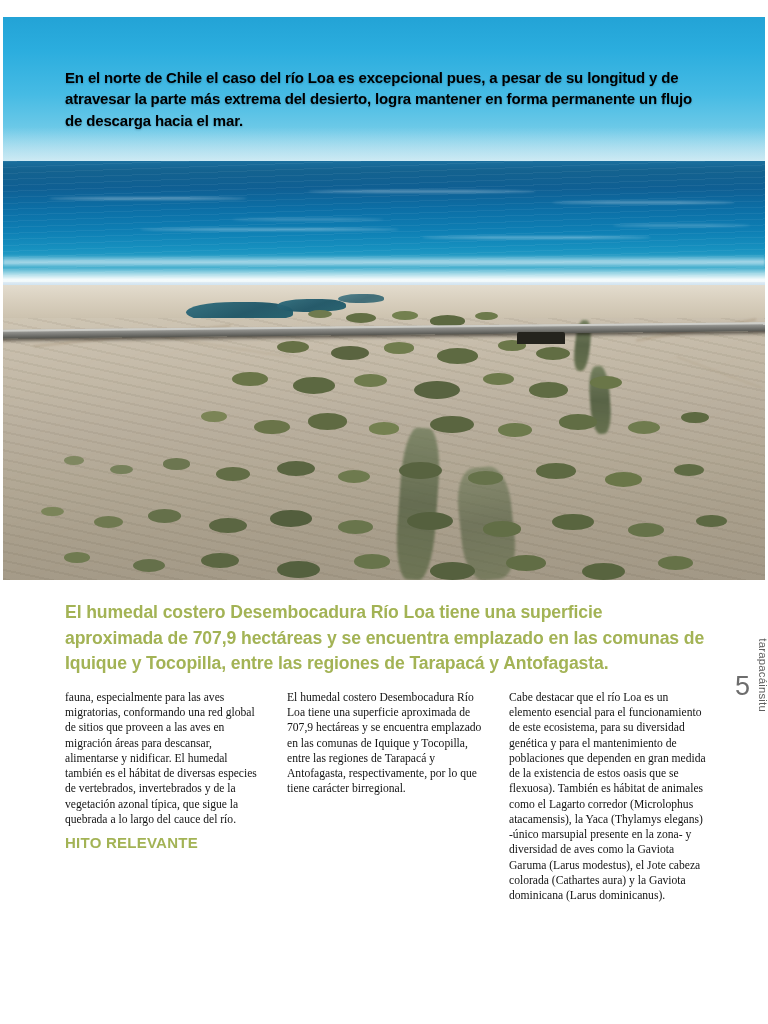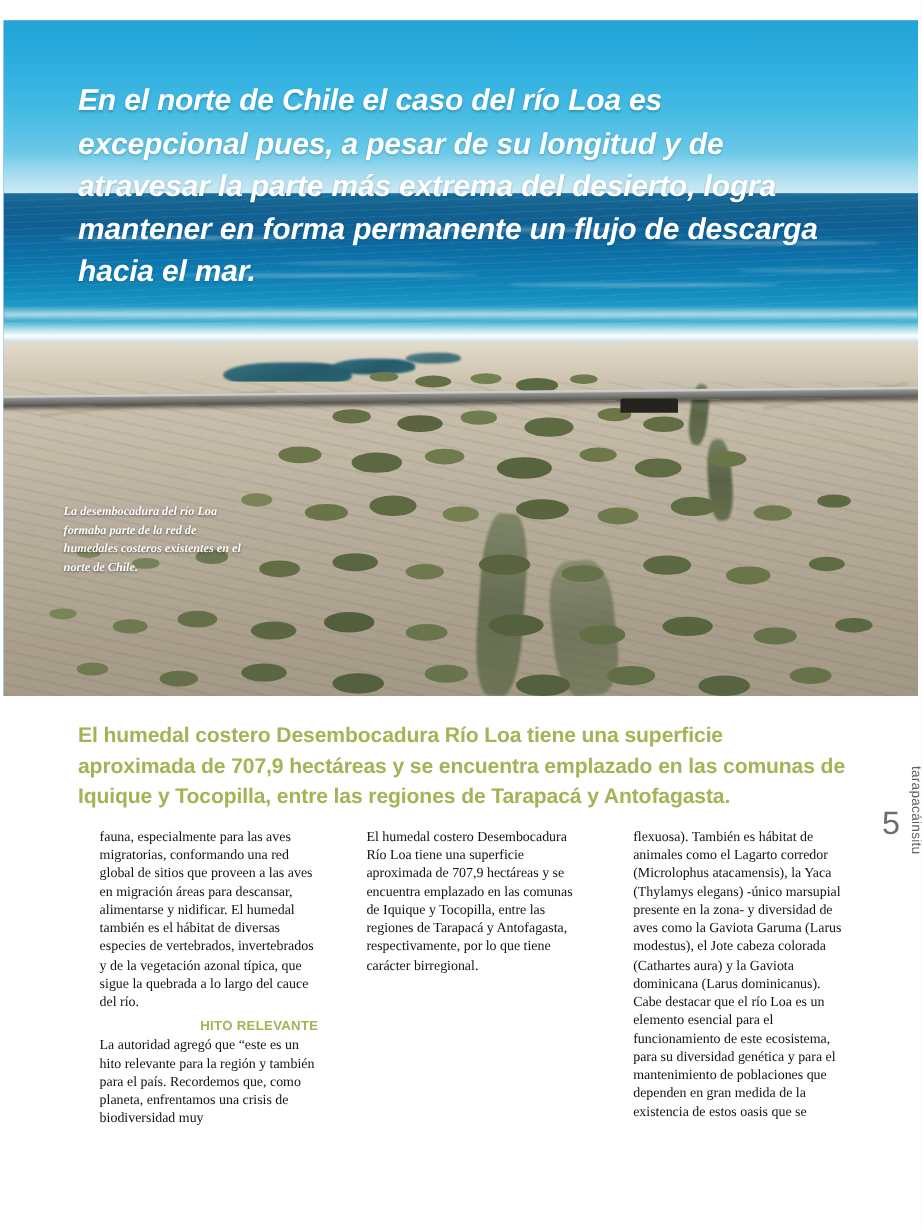--- a/index.html
+++ b/index.html
@@ -215,29 +215,28 @@
     background: rgba(168,152,126,0.55);
     filter: blur(0.8px);
   }
 
   
   .photo-headline {
     position: absolute;
     left: 62px;
     top: 50px;
     width: 630px;
-    color: #ffffff;
+    color: #000000;
     font-family: "Liberation Sans", sans-serif;
-    font-size: 25px;
+    font-size: 15px;
     font-weight: 600;
     line-height: 1.42;
     letter-spacing: -0.15px;
     text-shadow: 0 1px 2px rgba(0,60,95,0.30);
     z-index: 6;
-    font-style: italic;
   }
 
   
   .photo-caption {
     position: absolute;
     left: 50px;
     top: 402px;
     width: 150px;
     color: #ffffff;
     font-family: "Liberation Serif", serif;
@@ -273,30 +272,29 @@
     display: flex;
     gap: 22px;
   }
   .col {
     width: 200px;
     font-family: "Liberation Serif", serif;
     font-size: 11.6px;
     line-height: 1.315;
     color: #121212;
     text-align: left;
-    margin-left: 18px;
   }
   .col p { margin: 0; }
 
   .subhead {
     display: block;
-    text-align: right;
+    text-align: left;
     color: #a3b355;
     font-family: "Liberation Sans", sans-serif;
-    font-size: 11px;
+    font-size: 15px;
     font-weight: 700;
     letter-spacing: 0.25px;
     margin: 6px 0 0.5px 0;
   }
 
   
   .folio-num {
     position: absolute;
     right: 18px;
     top: 673px;
@@ -433,40 +431,38 @@
       <div class="bridge-shadow"></div>
       <div class="bridge">
         <div class="bridge-rail"></div>
       </div>
       <div class="underpass" style="left:67.5%; top:56.0%; width:6.2%; height:2.1%;"></div>
 
     </div>
 
     <div class="photo-headline">En el norte de Chile el caso del río Loa es excepcional pues, a pesar de su longitud y de atravesar la parte más extrema del desierto, logra mantener en forma permanente un flujo de descarga hacia el mar.</div>
 
-    <div class="photo-caption">La desembocadura del río Loa formaba parte de la red de humedales costeros existentes en el norte de Chile.</div>
   </div>
 
   <div class="deck">El humedal costero Desembocadura Río Loa tiene una superficie aproximada de 707,9 hectáreas y se encuentra emplazado en las comunas de Iquique y Tocopilla, entre las regiones de Tarapacá y Antofagasta.</div>
 
   <div class="columns">
 
     <div class="col">
       <p>fauna, especialmente para las aves migratorias, conformando una red global de sitios que proveen a las aves en migración áreas para descansar, alimentarse y nidificar. El humedal también es el hábitat de diversas especies de vertebrados, invertebrados y de la vegetación azonal típica, que sigue la quebrada a lo largo del cauce del río.</p>
       <span class="subhead">HITO RELEVANTE</span>
-      <p>La autoridad agregó que “este es un hito relevante para la región y también para el país. Recordemos que, como planeta, enfrentamos una crisis de biodiversidad muy</p>
     </div>
 
     <div class="col">
       <p>El humedal costero Desembocadura Río Loa tiene una superficie aproximada de 707,9 hectáreas y se encuentra emplazado en las comunas de Iquique y Tocopilla, entre las regiones de Tarapacá y Antofagasta, respectivamente, por lo que tiene carácter birregional.</p>
     </div>
 
     <div class="col">
+      <p>Cabe destacar que el río Loa es un elemento esencial para el funcionamiento de este ecosistema, para su diversidad genética y para el mantenimiento de poblaciones que dependen en gran medida de la existencia de estos oasis que se</p>
       <p>flexuosa). También es hábitat de animales como el Lagarto corredor (Microlophus atacamensis), la Yaca (Thylamys elegans) -único marsupial presente en la zona- y diversidad de aves como la Gaviota Garuma (Larus modestus), el Jote cabeza colorada (Cathartes aura) y la Gaviota dominicana (Larus dominicanus).</p>
-      <p>Cabe destacar que el río Loa es un elemento esencial para el funcionamiento de este ecosistema, para su diversidad genética y para el mantenimiento de poblaciones que dependen en gran medida de la existencia de estos oasis que se</p>
     </div>
 
   </div>
 
   <div class="folio-num">5</div>
 
   <div class="folio-word">tarapacáinsitu</div>
 
 </div>
 

